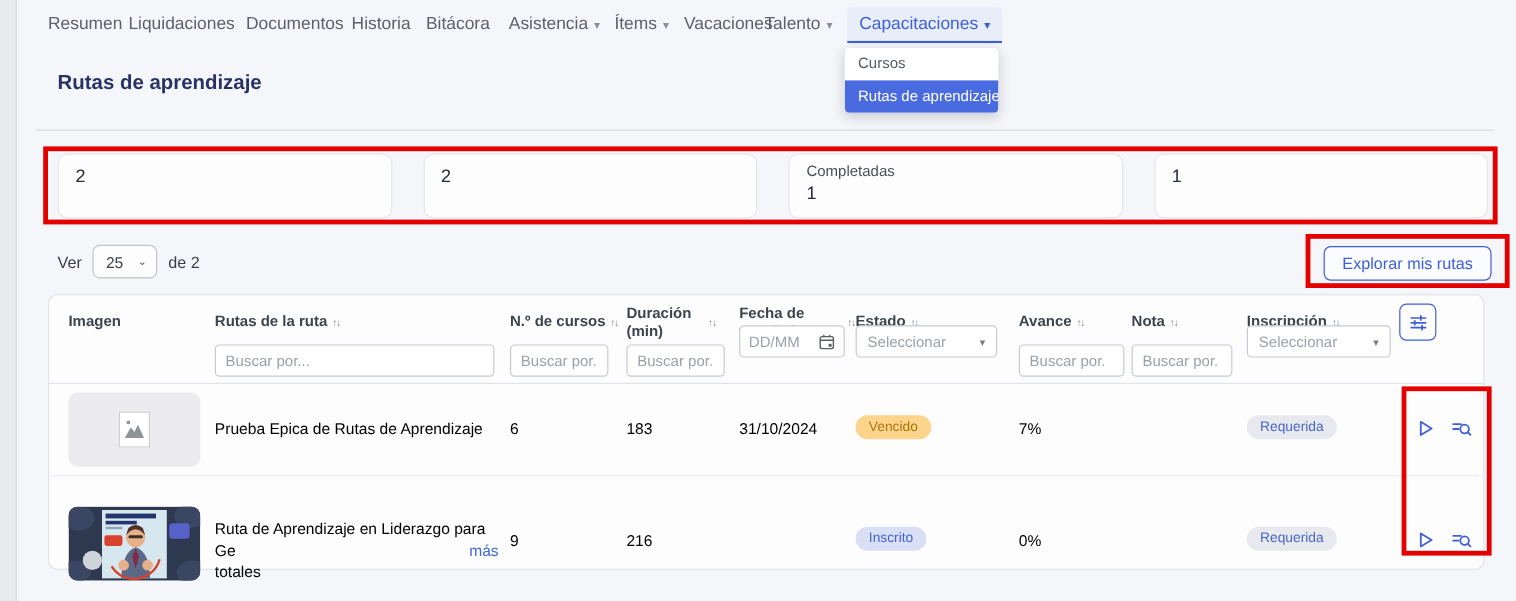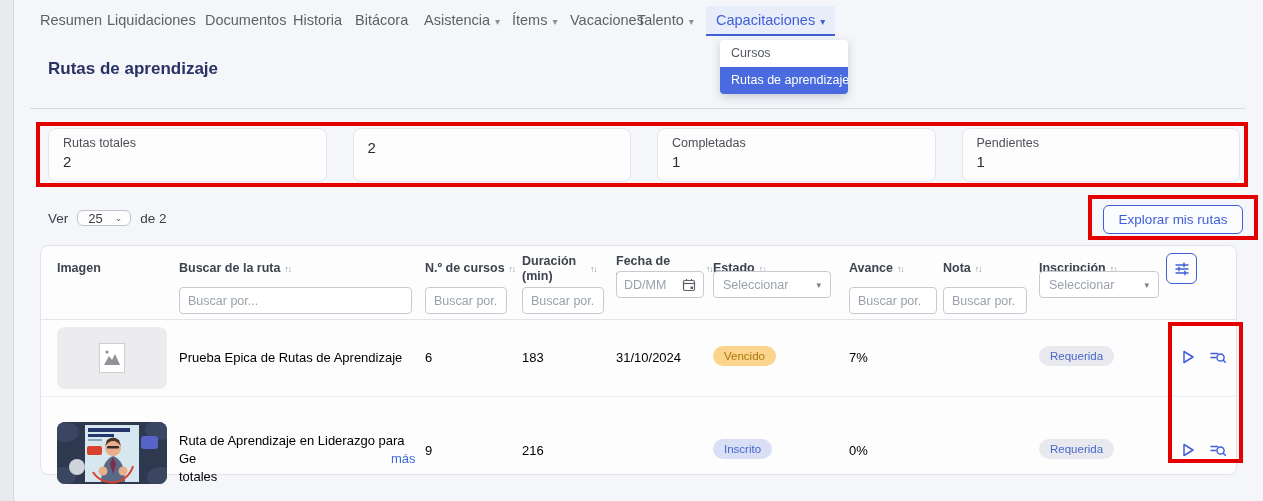--- a/index.html
+++ b/index.html
@@ -12,38 +12,38 @@
   
   .nav-item { position:absolute; top:12px; font-size:14.5px; color:#5d6267; white-space:nowrap; cursor:pointer; }
   .nav-item .caret { font-size:10px; color:#8a8f98; margin-left:5px; }
   .nav-active { position:absolute; left:706px; top:6px; height:30px; padding:6px 10px 0 10px;
     background:#e7edf9; border-bottom:2.5px solid #3f5fd8; border-radius:3px 3px 0 0;
     font-size:14.5px; color:#3f5fd8; cursor:pointer; white-space:nowrap; }
   .nav-active .caret { font-size:10px; color:#3f5fd8; margin-left:5px; }
 
   
   .dropdown { position:absolute; left:704px; top:40px; width:128px; background:#fff;
-    border-radius:4px; box-shadow:0 3px 10px rgba(40,50,80,.22); z-index:40; overflow:hidden;margin-left:16px; }
+    border-radius:4px; box-shadow:0 3px 10px rgba(40,50,80,.22); z-index:40; overflow:hidden; }
   .dropdown-item { height:27px; line-height:27px; padding:0 11px; font-size:12.5px; color:#555a63;
     background:#fff; cursor:pointer; white-space:nowrap; }
   .dropdown-item.selected { background:#4a6be0; color:#fff; }
 
   .page-title { position:absolute; left:48px; top:59px; font-size:17px; font-weight:700; color:#293264; }
   .title-divider { position:absolute; left:30px; top:108px; width:1215px; height:1px; background:#d8dade; }
 
   
   .stats-row { position:absolute; left:48px; top:128px; width:1192px; height:54px; display:flex; gap:26px; }
   .stat-card { flex:1; background:#fdfdfe; border:1px solid #e4e6ec; border-radius:8px; padding:7px 14px; }
   .stat-label { font-size:12.5px; color:#4b5058; }
   .stat-value { font-size:15px; color:#272c35; margin-top:3px; }
 
   
   .pagination { position:absolute; left:48px; top:204px; height:28px; display:flex; align-items:center; gap:9px;
     font-size:13.5px; color:#3a3f46; }
-  .page-size-select { width:54px; height:16px; border:1px solid #bfc3ca; border-radius:6px; background:#fdfdfe;
+  .page-size-select { width:54px; height:28px; border:1px solid #bfc3ca; border-radius:6px; background:#fdfdfe;
     display:flex; align-items:center; justify-content:space-between; padding:0 8px 0 10px; cursor:pointer;
     font-size:13px; color:#3a3f46; }
   .page-size-select .caret { font-size:9px; color:#555a63; }
   .explore-btn { position:absolute; left:1103px; top:205px; width:140px; height:29px;
     border:1px solid #3f5fd8; border-radius:6px; background:#fbfcfe; color:#3f5fd8;
     font-size:13.5px; font-family:"Liberation Sans",sans-serif; cursor:pointer; }
 
   
   .table { position:absolute; left:40px; top:245px; width:1197px; height:230px;
     background:#fdfdfe; border:1px solid #e2e4e9; border-radius:8px; }
@@ -100,50 +100,48 @@
 <div class="dropdown">
   <div class="dropdown-item">Cursos</div>
   <div class="dropdown-item selected">Rutas de aprendizaje</div>
 </div>
 
 <div class="page-title">Rutas de aprendizaje</div>
 <div class="title-divider"></div>
 
 <div class="stats-row">
   <div class="stat-card">
-    <div class="stat-label">Rutas totales</div>
     <div class="stat-value">2</div>
   </div>
   <div class="stat-card">
     <div class="stat-value">2</div>
   </div>
   <div class="stat-card">
     <div class="stat-label">Completadas</div>
     <div class="stat-value">1</div>
   </div>
   <div class="stat-card">
-    <div class="stat-label">Pendientes</div>
     <div class="stat-value">1</div>
   </div>
 </div>
 
 <div class="pagination">
   <span>Ver</span>
   <div class="page-size-select">
     <span>25</span>
     <span class="caret">⌄</span>
   </div>
   <span>de 2</span>
 </div>
 <button class="explore-btn">Explorar mis rutas</button>
 
 <div class="table">
 
   <div class="hcell" style="left:16px;  top:15px;">Imagen</div>
-  <div class="hcell" style="left:138px; top:15px; white-space:nowrap;"><span>Buscar de la ruta</span><span class="sort">↑↓</span></div>
+  <div class="hcell" style="left:138px; top:15px; white-space:nowrap;"><span>Rutas de la ruta</span><span class="sort">↑↓</span></div>
   <div class="hcell" style="left:384px; top:15px; white-space:nowrap;"><span>N.º de cursos</span><span class="sort">↑↓</span></div>
   <div class="hcell" style="left:481px; top:8px; width:62px;"><span>Duración (min)</span></div>
   <div class="sort-abs" style="left:549px; top:18px;">↑↓</div>
   <div class="hcell" style="left:575px; top:8px; width:84px;"><span>Fecha de vencimiento</span></div>
   <div class="sort-abs" style="left:665px; top:18px;">↑↓</div>
   <div class="hcell" style="left:672px; top:15px; white-space:nowrap;"><span>Estado</span><span class="sort">↑↓</span></div>
   <div class="hcell" style="left:808px; top:15px; white-space:nowrap;"><span>Avance</span><span class="sort">↑↓</span></div>
   <div class="hcell" style="left:902px; top:15px; white-space:nowrap;"><span>Nota</span><span class="sort">↑↓</span></div>
   <div class="hcell" style="left:998px; top:15px; white-space:nowrap;"><span>Inscripción</span><span class="sort">↑↓</span></div>
 

